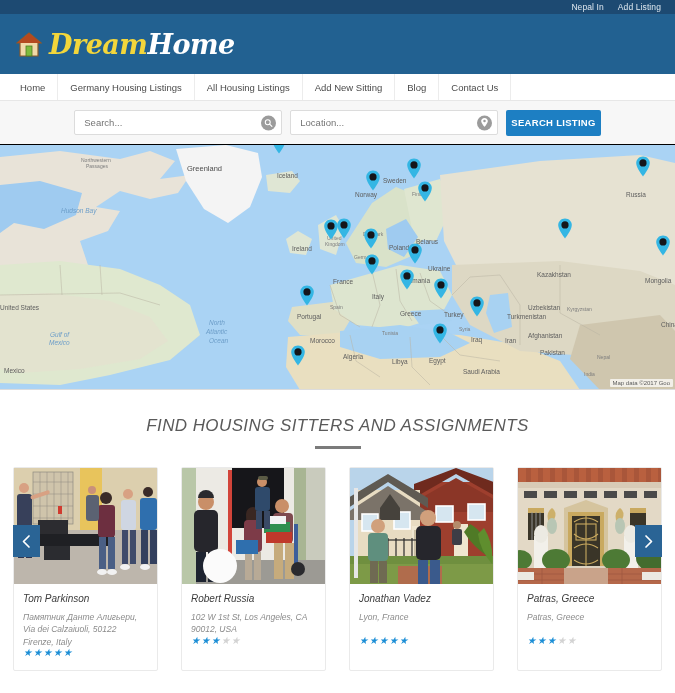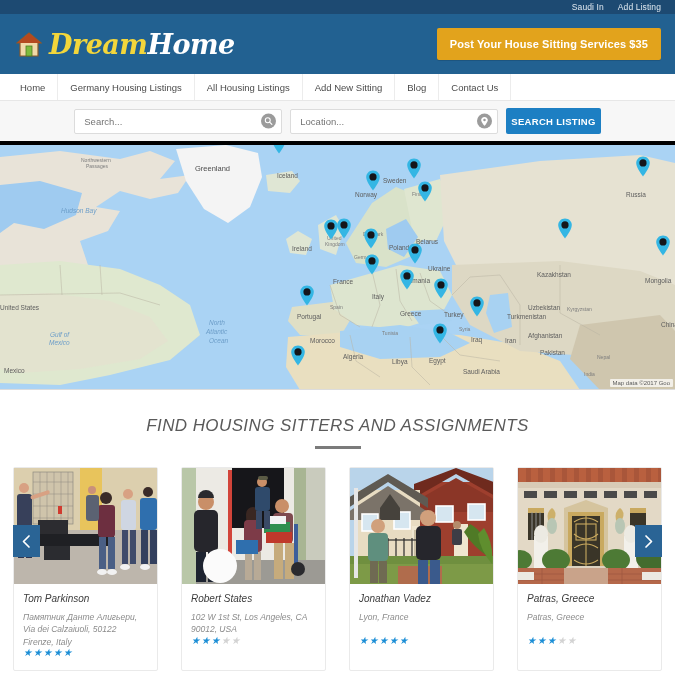--- a/index.html
+++ b/index.html
@@ -86,21 +86,21 @@
     border-right: 1px solid #ececec;
     white-space: nowrap;
     cursor: pointer;
   }
   .nav-item:first-child { padding-left: 8px; }
 
   
   .searchbar {
     height: 44px;
     background: #f7f7f7;
-    border-bottom: 4px solid #000000;
+    border-bottom: 1px solid #000000;
     display: flex;
     align-items: center;
     justify-content: center;
     gap: 8px;
   }
   .field {
     position: relative;
     height: 25px;
     background: #ffffff;
     border: 1px solid #dcdcdc;
@@ -258,36 +258,35 @@
     border: none;
   }
   .car-arrow svg { display: block; }
   .car-prev { left: 13px; }
   .car-next { right: 13px; }
 </style>
 </head>
 <body>
 
 <div class="topbar">
-  <a href="#">Saudi In</a>
+  <a href="#">Nepal In</a>
   <a href="#">Add Listing</a>
 </div>
 
 <div class="header">
   <div class="brand">
     <svg class="house-icon" viewBox="0 0 26 25">
       <path d="M13 1 L25 11 L22 11 L22 24 L4 24 L4 11 L1 11 Z" fill="#f0d9a8" stroke="#8a5a2b" stroke-width="1.2"></path>
       <path d="M13 1 L25 11 L1 11 Z" fill="#b4491f"></path>
       <rect x="10" y="14" width="6" height="10" fill="#7dbb3c" stroke="#4f7a22" stroke-width="0.8"></rect>
     </svg>
     <div class="logo-text">
       <span class="logo-dream">Dream</span><span class="logo-home">Home</span>
     </div>
   </div>
-  <button class="cta-button">Post Your House Sitting Services $35</button>
 </div>
 
 <nav class="nav">
   <a class="nav-item" href="#">Home</a>
   <a class="nav-item" href="#">Germany Housing Listings</a>
   <a class="nav-item" href="#">All Housing Listings</a>
   <a class="nav-item" href="#">Add New Sitting</a>
   <a class="nav-item" href="#">Blog</a>
   <a class="nav-item" href="#">Contact Us</a>
 </nav>
@@ -361,21 +360,21 @@
       <path d="M440 190 L460 210 L500 216"></path>
       <path d="M350 190 L356 216 L380 232"></path>
       <path d="M410 192 L412 222 L430 240"></path>
       <path d="M0 150 L120 148 L160 160"></path>
       <path d="M60 120 L62 150"></path>
       <path d="M100 120 L102 150"></path>
     </g>
   </svg>
 
   <div>
-      <div class="map-label big" style="left: 195px; top: 19px;">Greenland</div>
+      <div class="map-label big" style="left: 187px; top: 19px;">Greenland</div>
       <div class="map-label " style="left: 277px; top: 27px;">Iceland</div>
       <div class="map-label tiny" style="left: 81px; top: 12px;">Northwestern</div>
       <div class="map-label tiny" style="left: 86px; top: 18px;">Passages</div>
       <div class="map-label water" style="left: 61px; top: 62px;">Hudson Bay</div>
       <div class="map-label water" style="left: 209px; top: 174px;">North</div>
       <div class="map-label water" style="left: 206px; top: 183px;">Atlantic</div>
       <div class="map-label water" style="left: 209px; top: 192px;">Ocean</div>
       <div class="map-label water" style="left: 50px; top: 186px;">Gulf of</div>
       <div class="map-label water" style="left: 49px; top: 194px;">Mexico</div>
       <div class="map-label " style="left: 4px; top: 222px;">Mexico</div>
@@ -635,21 +634,21 @@
               <rect x="88" y="43" width="6" height="18" fill="#3a4a66"></rect>
             </g>
 
             <rect x="118" y="56" width="4" height="48" fill="#3c5f9b"></rect>
             <circle cx="122" cy="101" r="7" fill="#2a2a2e"></circle>
 
             <rect x="60" y="72" width="22" height="14" fill="#2f6fae"></rect>
           </svg>
         </div>
         <div class="card-body">
-          <div class="card-title">Robert States</div>
+          <div class="card-title">Robert Russia</div>
           <div class="card-addr">102 W 1st St, Los Angeles, CA 90012, USA</div>
           <div class="stars">
               <span class="star-on">★</span>
               <span class="star-on">★</span>
               <span class="star-on">★</span>
               <span class="star-off">★</span>
               <span class="star-off">★</span>
             </div>
         </div>
       </div>

